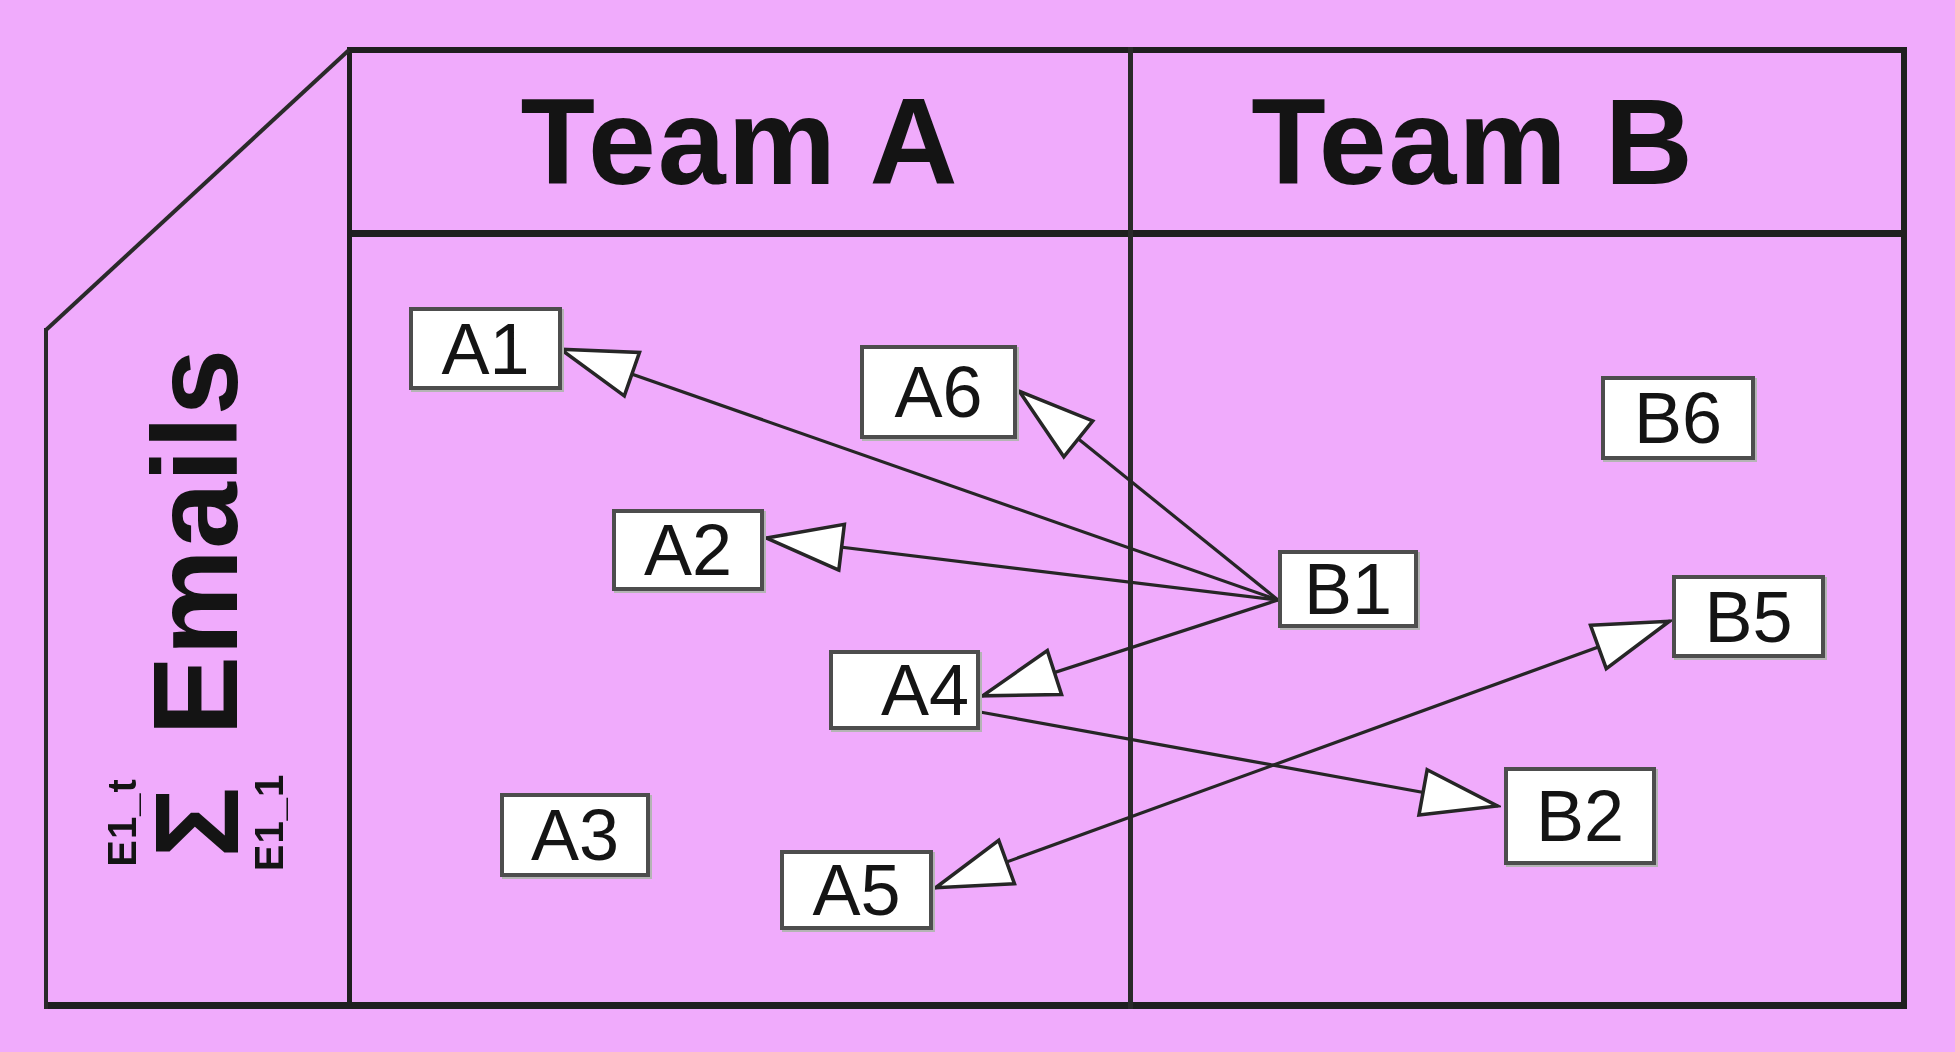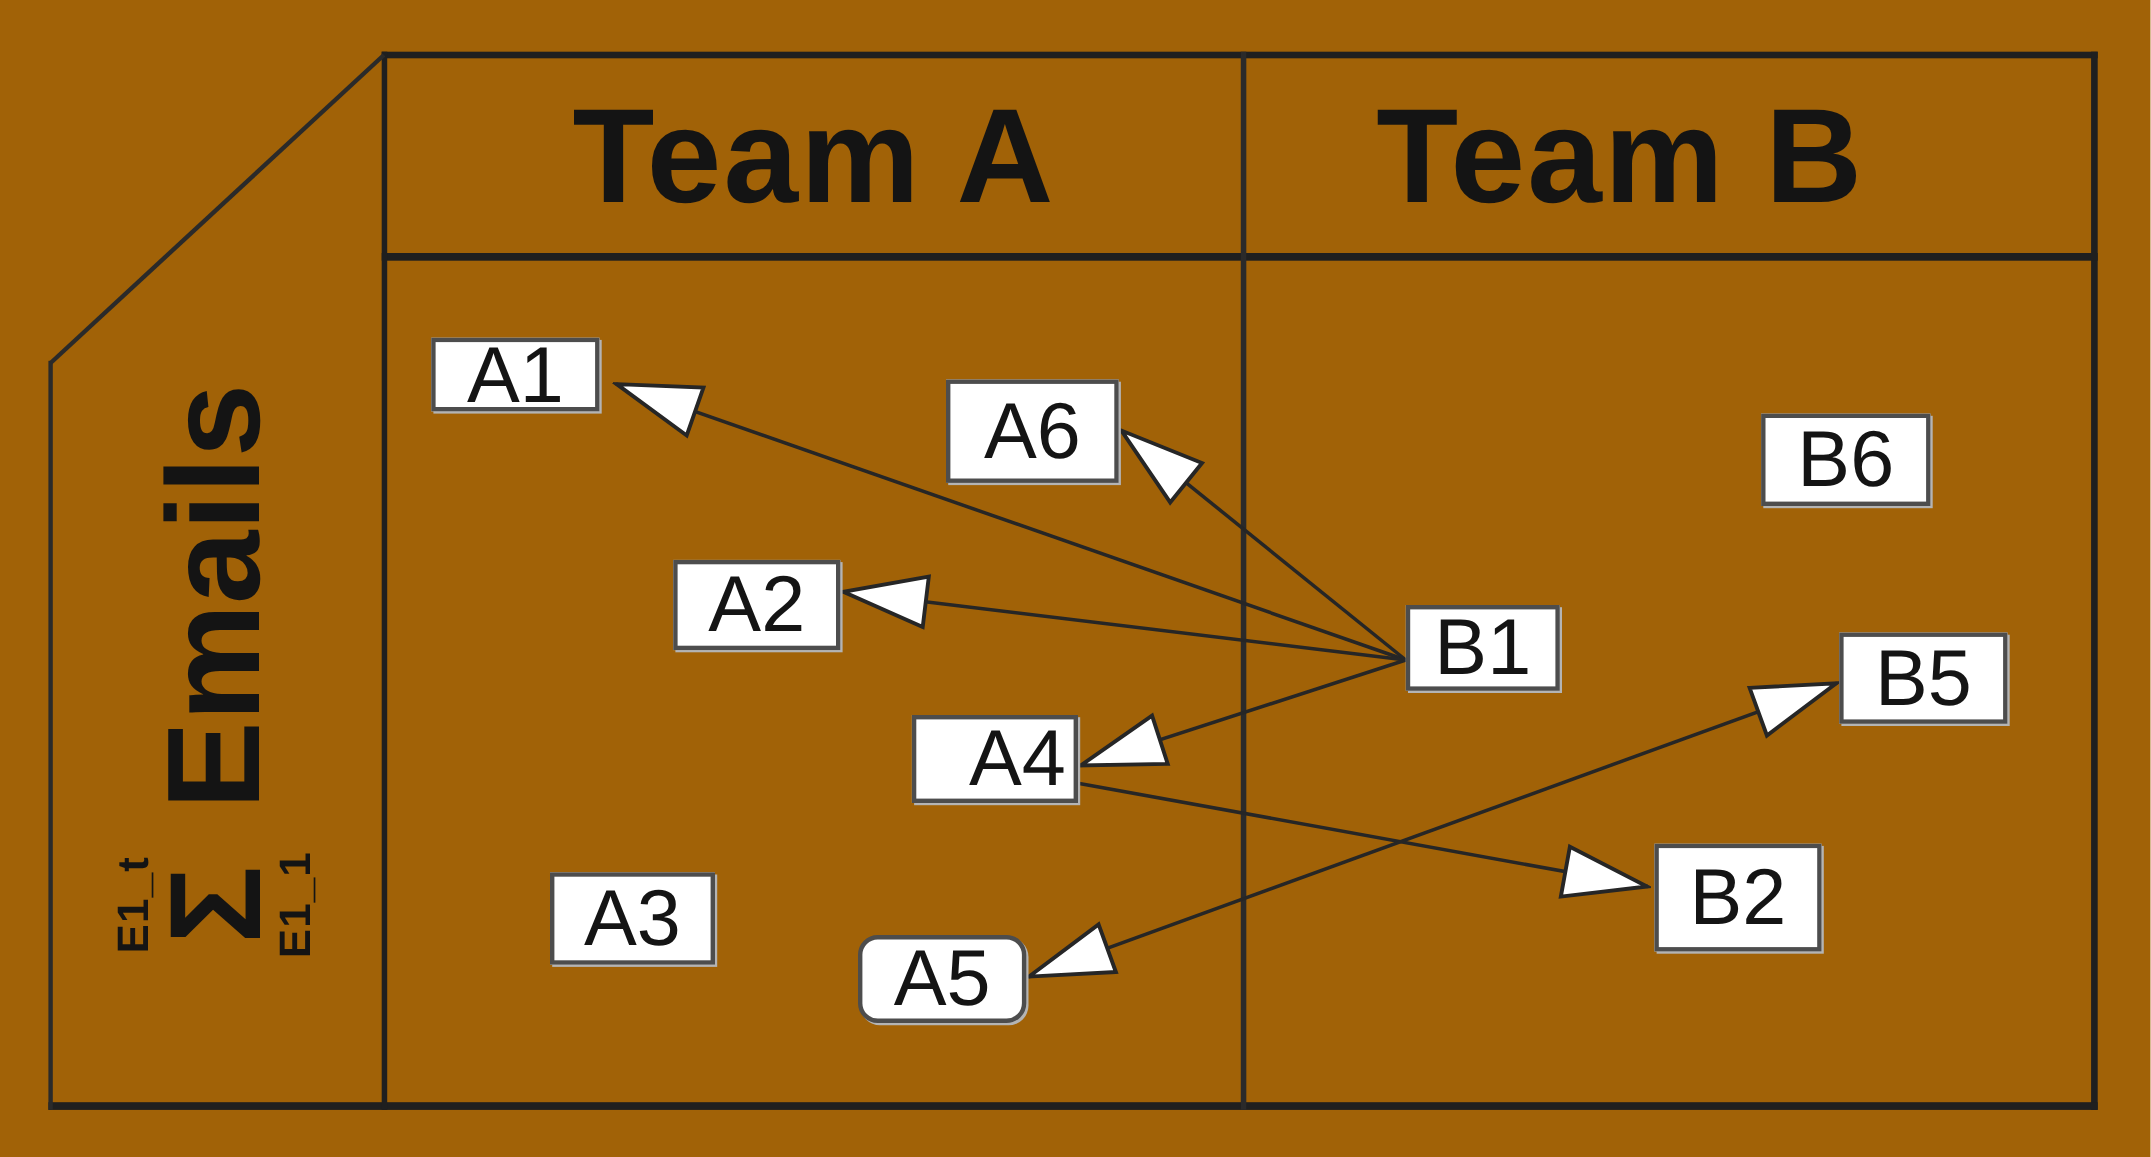--- a/index.html
+++ b/index.html
@@ -1,18 +1,18 @@
 <!DOCTYPE html>
 <html><head>
 <meta charset="utf-8">
 <style>
   html,body{margin:0;padding:0;background:#ffffff;}
   *{box-sizing:border-box;}
   #canvas{
-    position:relative;width:1955px;height:1052px;background:#a16207;overflow:hidden;
+    position:relative;width:1955px;height:1052px;background:#f0abfc;overflow:hidden;
     font-family:"Liberation Sans","DejaVu Sans",sans-serif;color:#141414;
   }
   .frame-line{position:absolute;background:#1f1f1f;}
   #frame-top{left:347px;top:47px;width:1560px;height:6px;}
   #frame-right{left:1901px;top:47px;width:6px;height:962px;}
   #frame-bottom{left:44px;top:1002px;width:1863px;height:7px;}
   #frame-header-sep{left:347px;top:230px;width:1560px;height:7px;}
   #frame-table-left{left:347px;top:47px;width:5px;height:962px;}
   #frame-divider{left:1128px;top:47px;width:5px;height:962px;background:#2a2a2a;}
   #frame-panel-left{left:44px;top:328px;width:4px;height:681px;background:#2a2a2a;}
@@ -80,33 +80,33 @@
   <div id="row-label">
     <div class="sigma-col">
       <span class="sigma-limit">E1_t</span>
       <span class="sigma-sym">Σ</span>
       <span class="sigma-limit">E1_1</span>
     </div>
     <span id="emails-label">Emails</span>
   </div>
 
   <div id="node-layer">
-      <div class="node" style="left: 392px; top: 307px; width: 153px; height: 67px;">
+      <div class="node" style="left: 409px; top: 307px; width: 153px; height: 83px;">
         <span>A1</span>
       </div>
       <div class="node" style="left: 612px; top: 509px; width: 152px; height: 82px;">
         <span>A2</span>
       </div>
       <div class="node" style="left: 500px; top: 793px; width: 150px; height: 84px; text-align: right;">
         <span>A3</span>
       </div>
       <div class="node" style="left: 829px; top: 650px; width: 151px; height: 80px; padding-left: 41px;">
         <span>A4</span>
       </div>
-      <div class="node" style="left: 780px; top: 850px; width: 153px; height: 80px; border-radius: 18px;">
+      <div class="node" style="left: 780px; top: 850px; width: 153px; height: 80px;">
         <span>A5</span>
       </div>
       <div class="node" style="left: 860px; top: 345px; width: 157px; height: 94px;">
         <span>A6</span>
       </div>
       <div class="node" style="left: 1278px; top: 550px; width: 140px; height: 78px; text-align: right;">
         <span>B1</span>
       </div>
       <div class="node" style="left: 1504px; top: 767px; width: 152px; height: 98px;">
         <span>B2</span>

